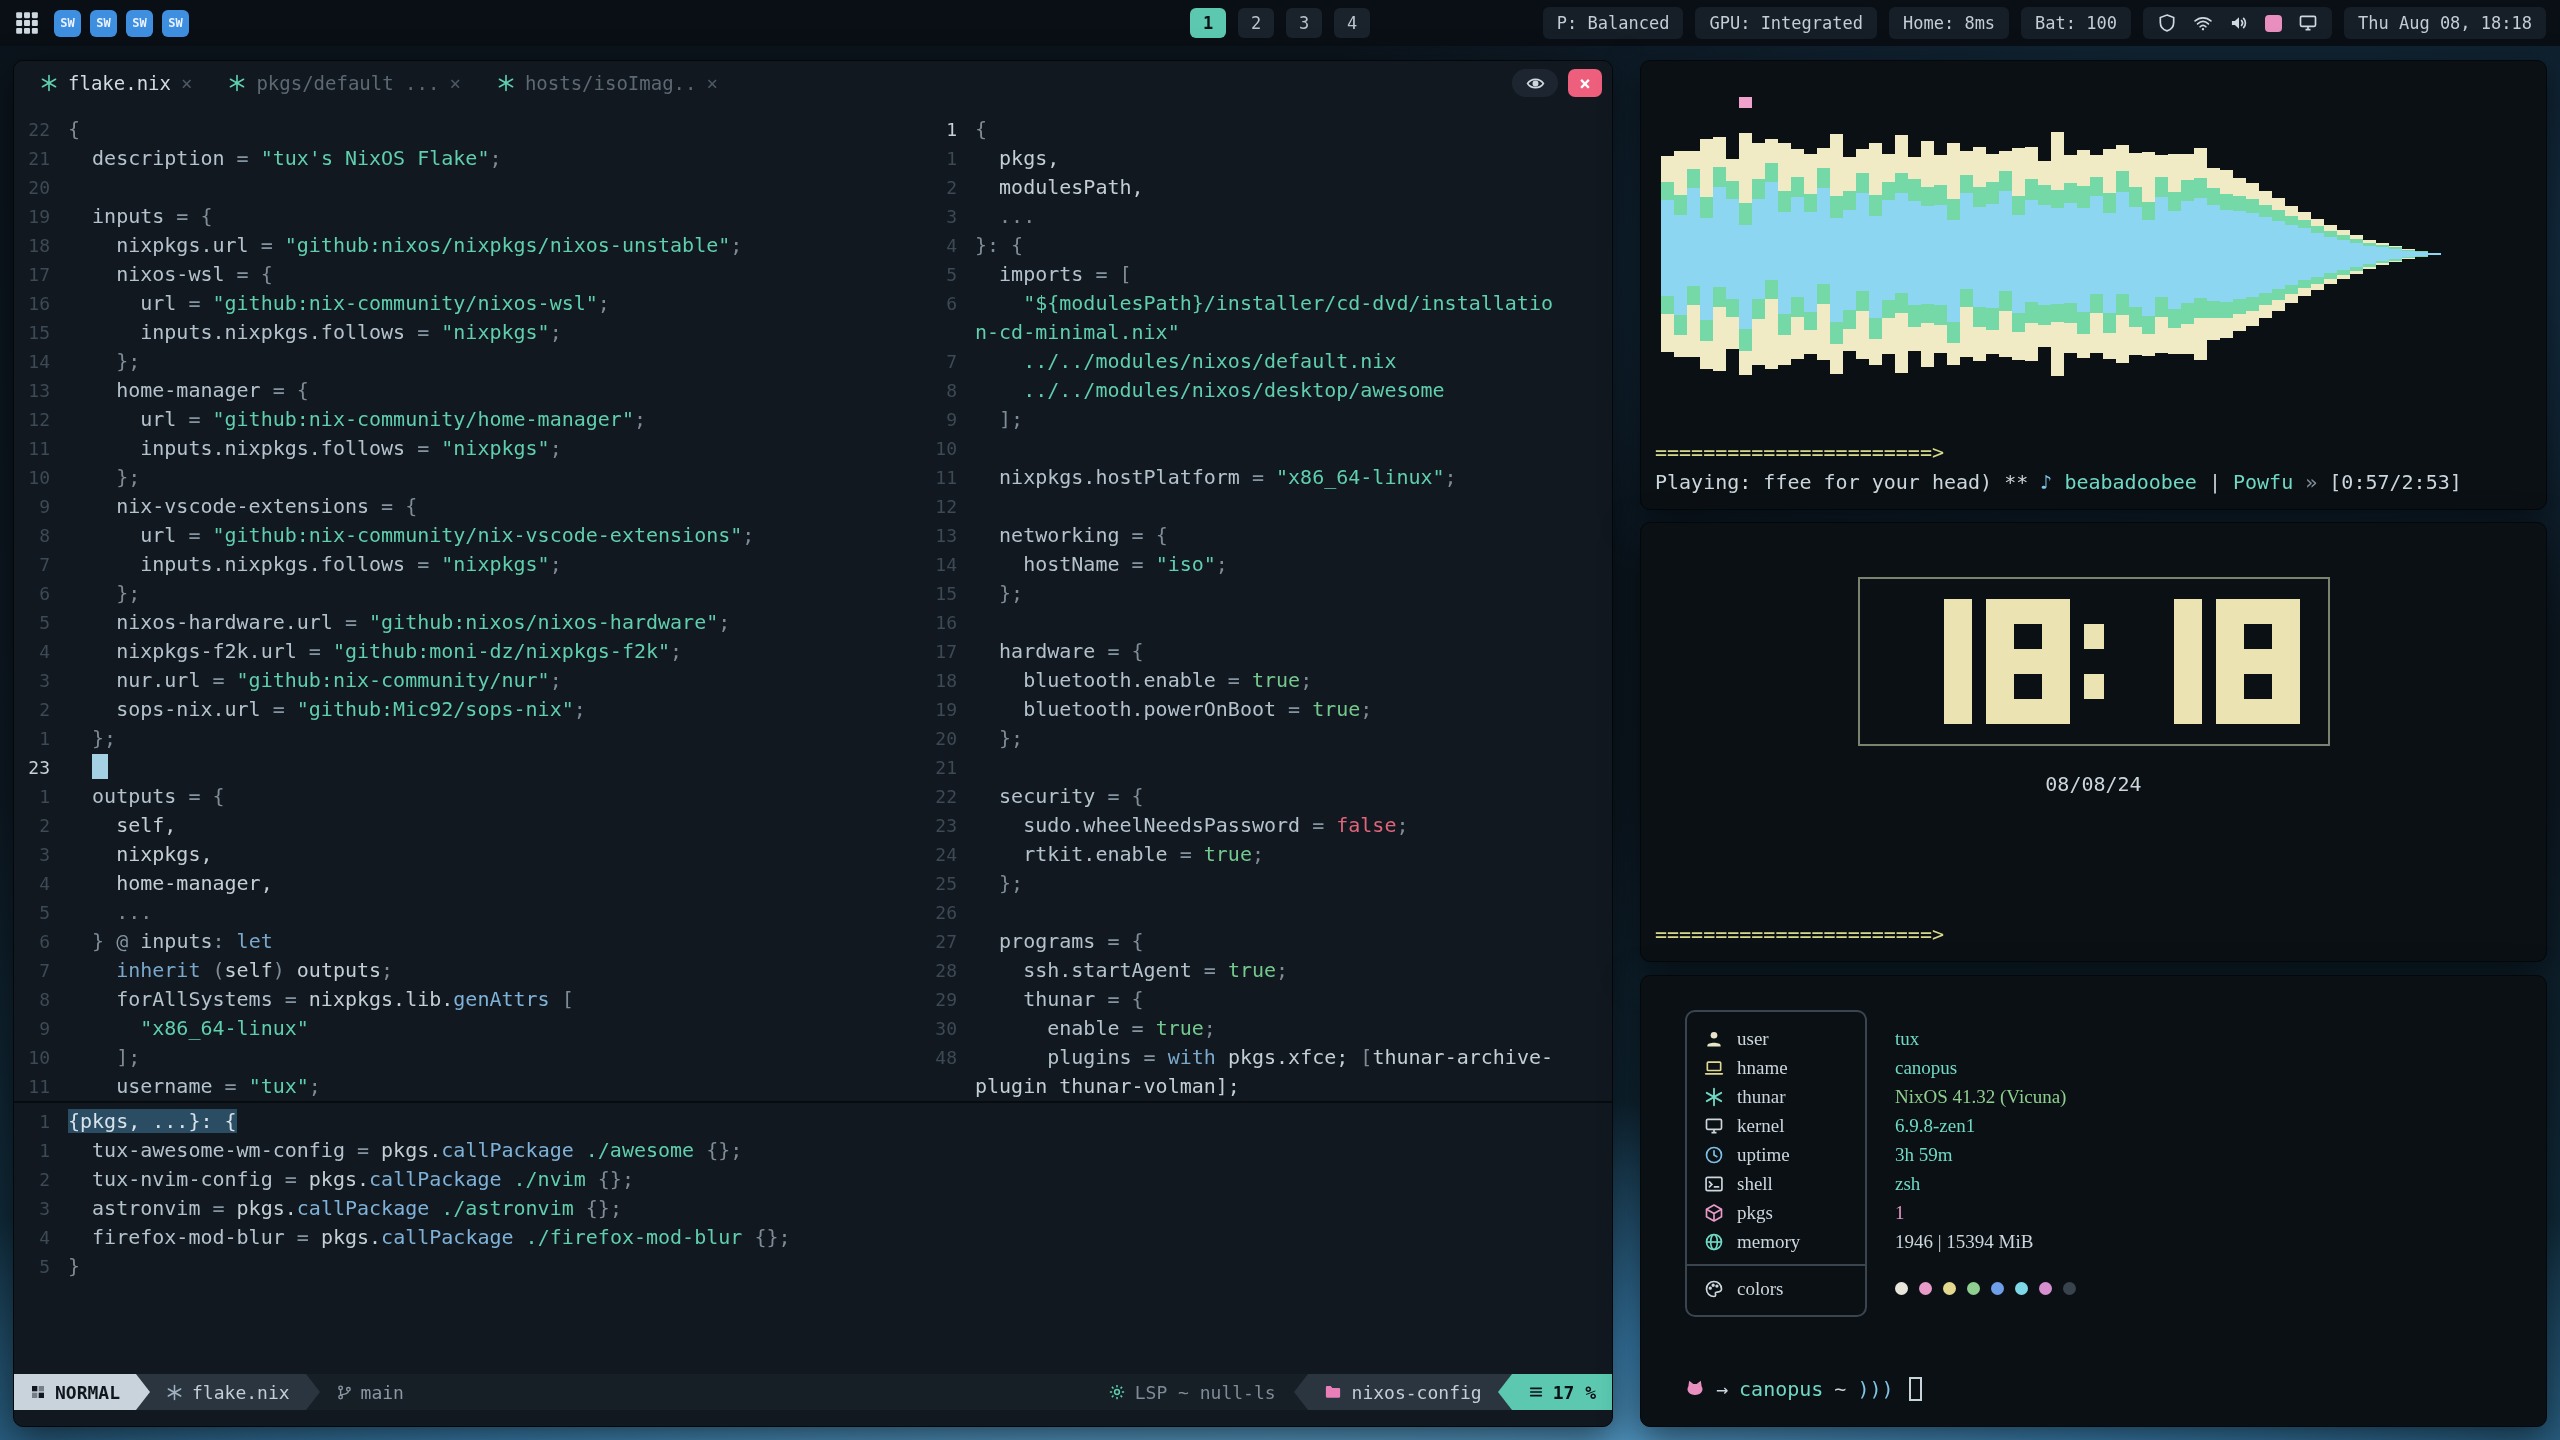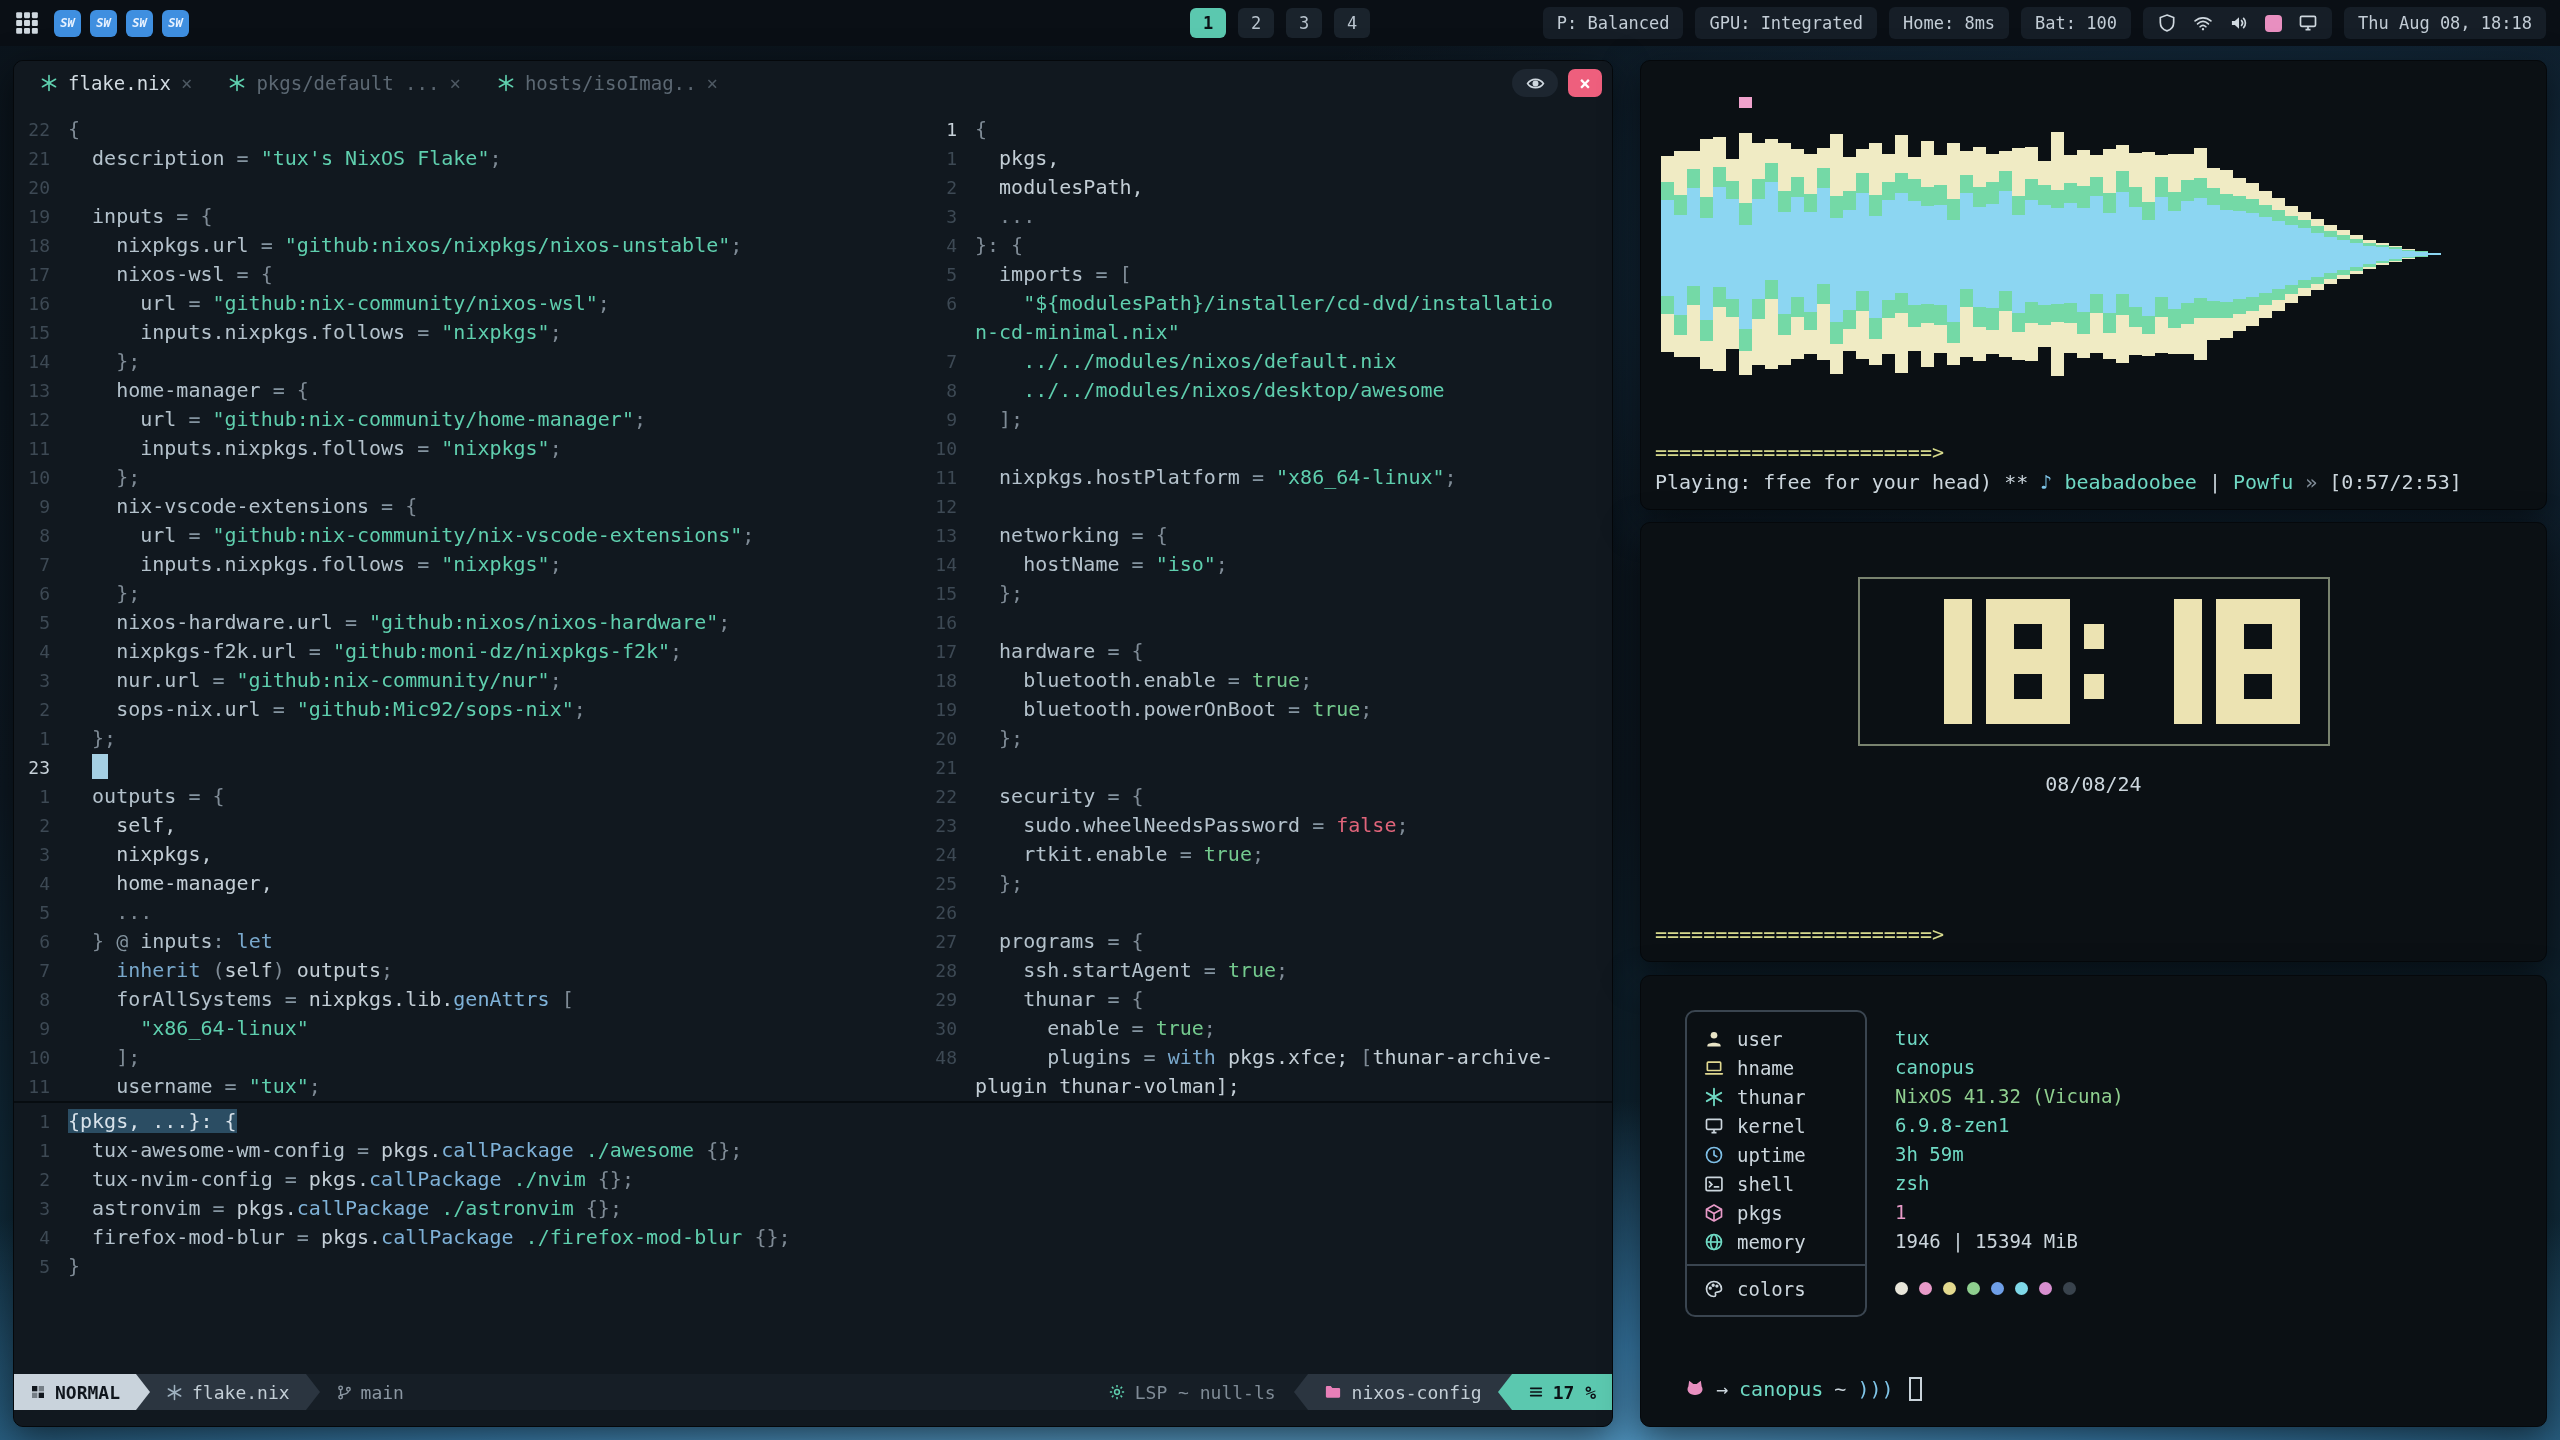--- a/index.html
+++ b/index.html
@@ -105,21 +105,21 @@
   .clock-box{margin:44px auto 0;border:2px solid #79836f;padding:20px 28px;display:flex;align-items:flex-start;gap:14px;}
   .dgt{display:grid;grid-template-rows:repeat(5,25px);}
   .dgt.wide{grid-template-columns:repeat(3,28px);}
   .dgt.narrow{grid-template-columns:20px;}
   .dcell{width:100%;height:100%;}
   .dcell.on{background:#ece3b2;}
   .clock-date{text-align:center;margin-top:26px;color:#ccd6dd;}
   .flex-sp{flex:1;}
 
   #winC{left:1640px;top:975px;width:907px;height:452px;padding:34px 0 0 44px;}
-  .fetch-wrap{display:flex;align-items:flex-start;}
+  .fetch-wrap{display:flex;align-items:flex-start;font-family:Liberation Serif, serif;}
   .fetch-box{border:2px solid #3a4550;border-radius:10px;padding:12px 0;width:182px;flex:none;}
   .frow{height:29px;display:flex;align-items:center;gap:13px;padding:0 17px;font-size:19px;color:#ccd6dd;}
   .ficon{width:20px;height:20px;flex:none;display:flex;}
   .fsep{border-top:2px solid #3a4550;margin:8px 0;}
   .fetch-vals{margin:14px 0 0 28px;}
   .fval{height:29px;line-height:29px;font-size:19px;white-space:pre;}
   .fspacer{height:18px;}
   .dots{display:flex;gap:11px;align-items:center;height:29px;}
   .dot{width:13px;height:13px;border-radius:50%;}
   .prompt{margin-top:60px;display:flex;align-items:center;gap:11px;font-size:20px;}
@@ -140,21 +140,21 @@
           <rect x="2" y="2" width="5.5" height="5.5" rx="1"></rect>
           <rect x="9.25" y="2" width="5.5" height="5.5" rx="1"></rect>
           <rect x="16.5" y="2" width="5.5" height="5.5" rx="1"></rect>
           <rect x="2" y="9.25" width="5.5" height="5.5" rx="1"></rect>
           <rect x="9.25" y="9.25" width="5.5" height="5.5" rx="1"></rect>
           <rect x="16.5" y="9.25" width="5.5" height="5.5" rx="1"></rect>
           <rect x="2" y="16.5" width="5.5" height="5.5" rx="1"></rect>
           <rect x="9.25" y="16.5" width="5.5" height="5.5" rx="1"></rect>
           <rect x="16.5" y="16.5" width="5.5" height="5.5" rx="1"></rect>
         </svg></span>
-    <div id="tags" style="display:flex;align-items:center;font-style:italic;">
+    <div id="tags" style="display:flex;align-items:center;">
         <div class="tag">SW</div>
         <div class="tag">SW</div>
         <div class="tag">SW</div>
         <div class="tag">SW</div>
       </div>
     <div class="ws-wrap" id="workspaces">
         <div class="ws active">1</div>
         <div class="ws">2</div>
         <div class="ws">3</div>
         <div class="ws">4</div>

